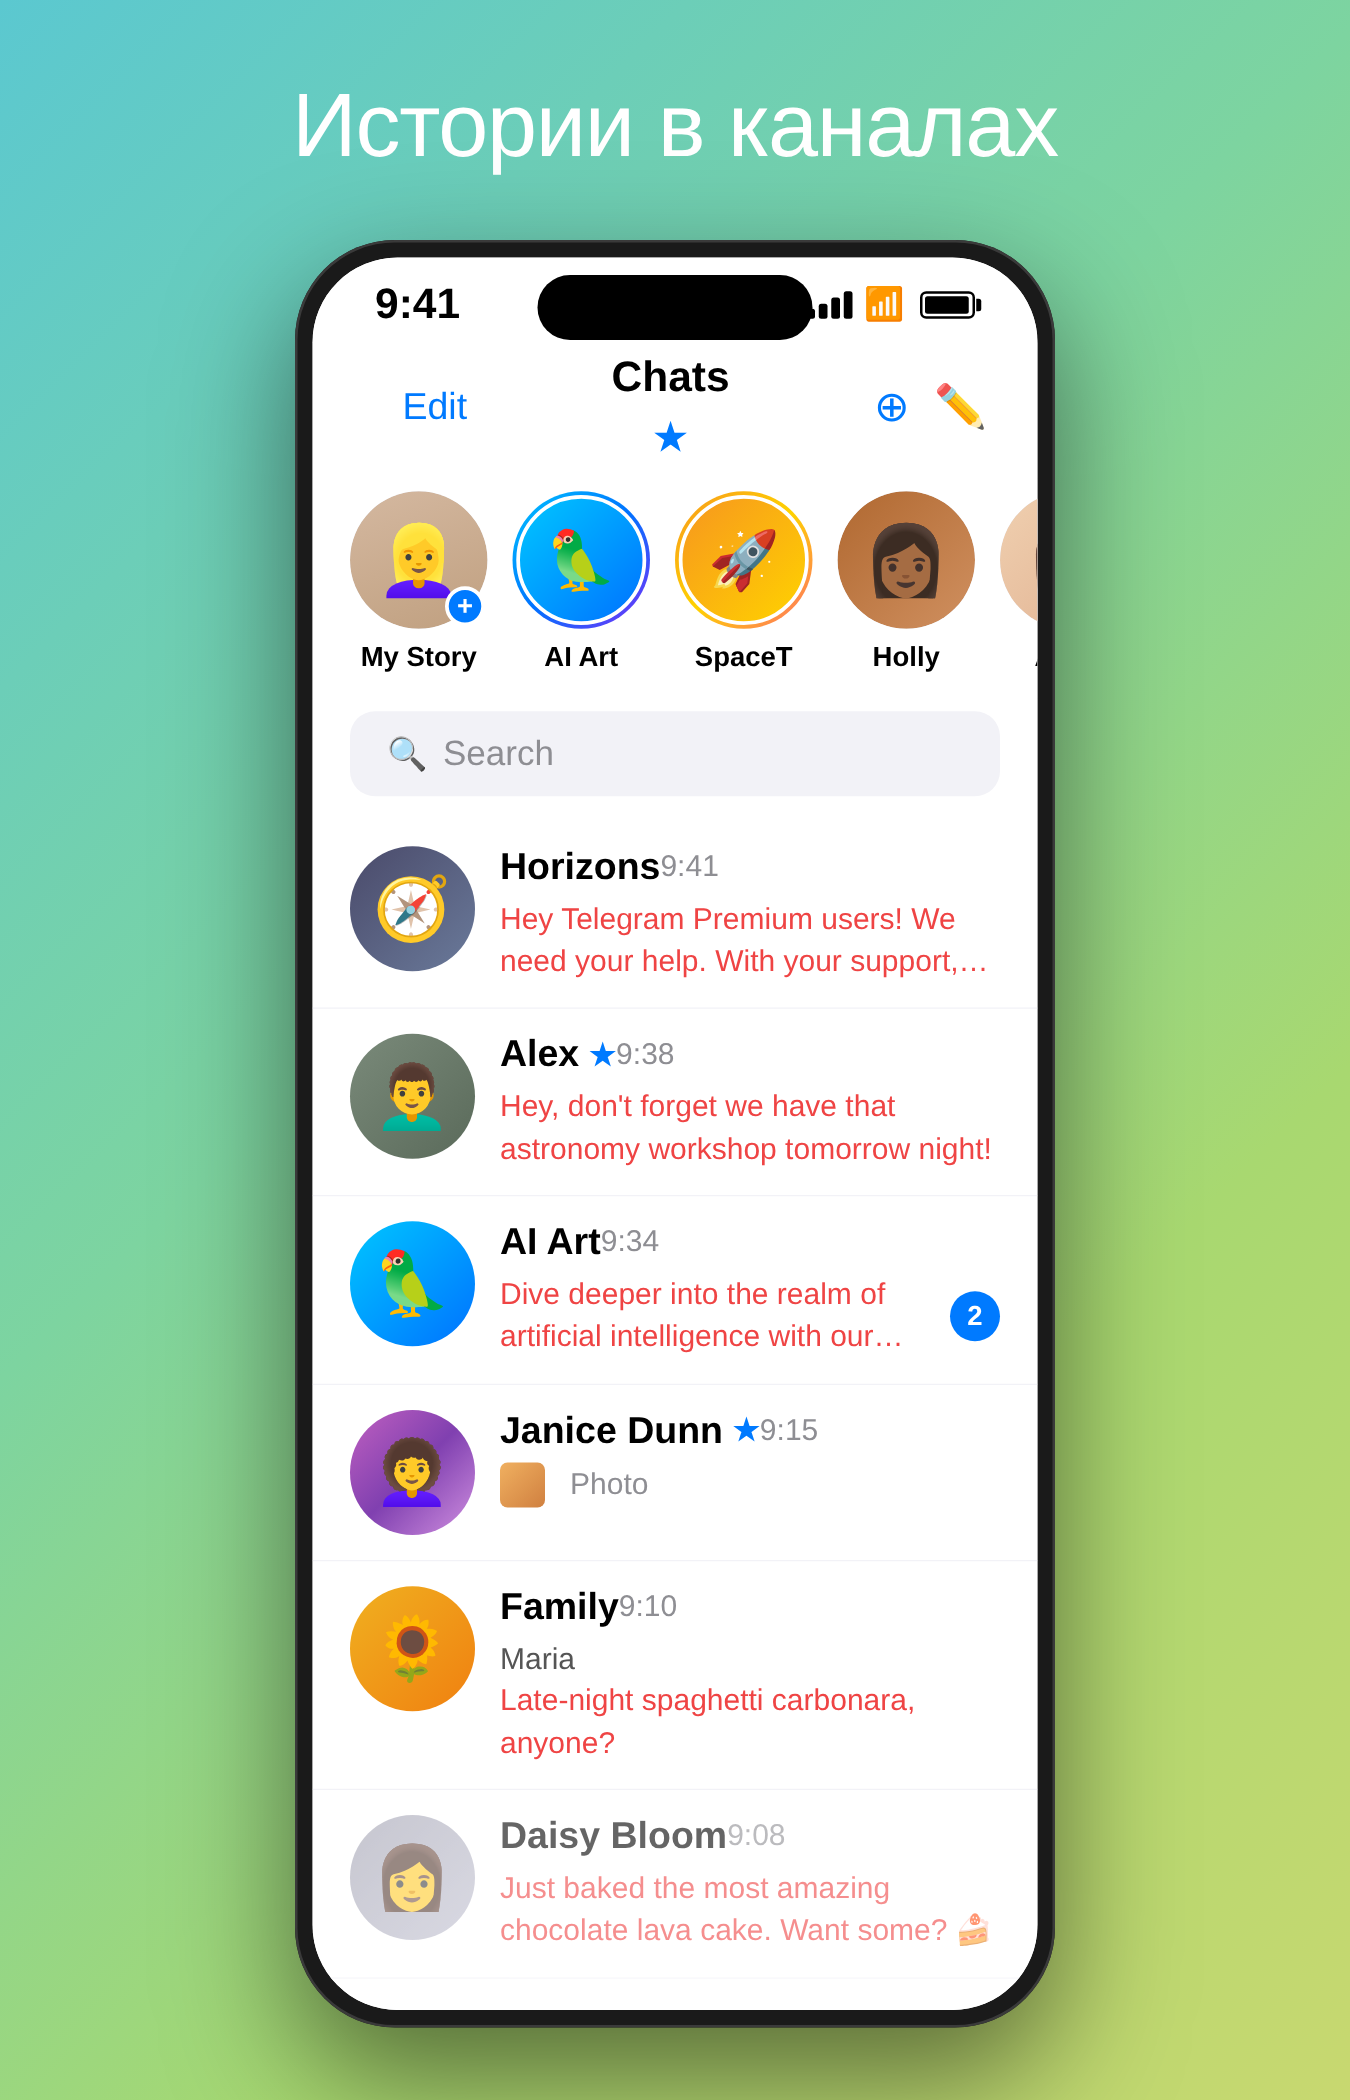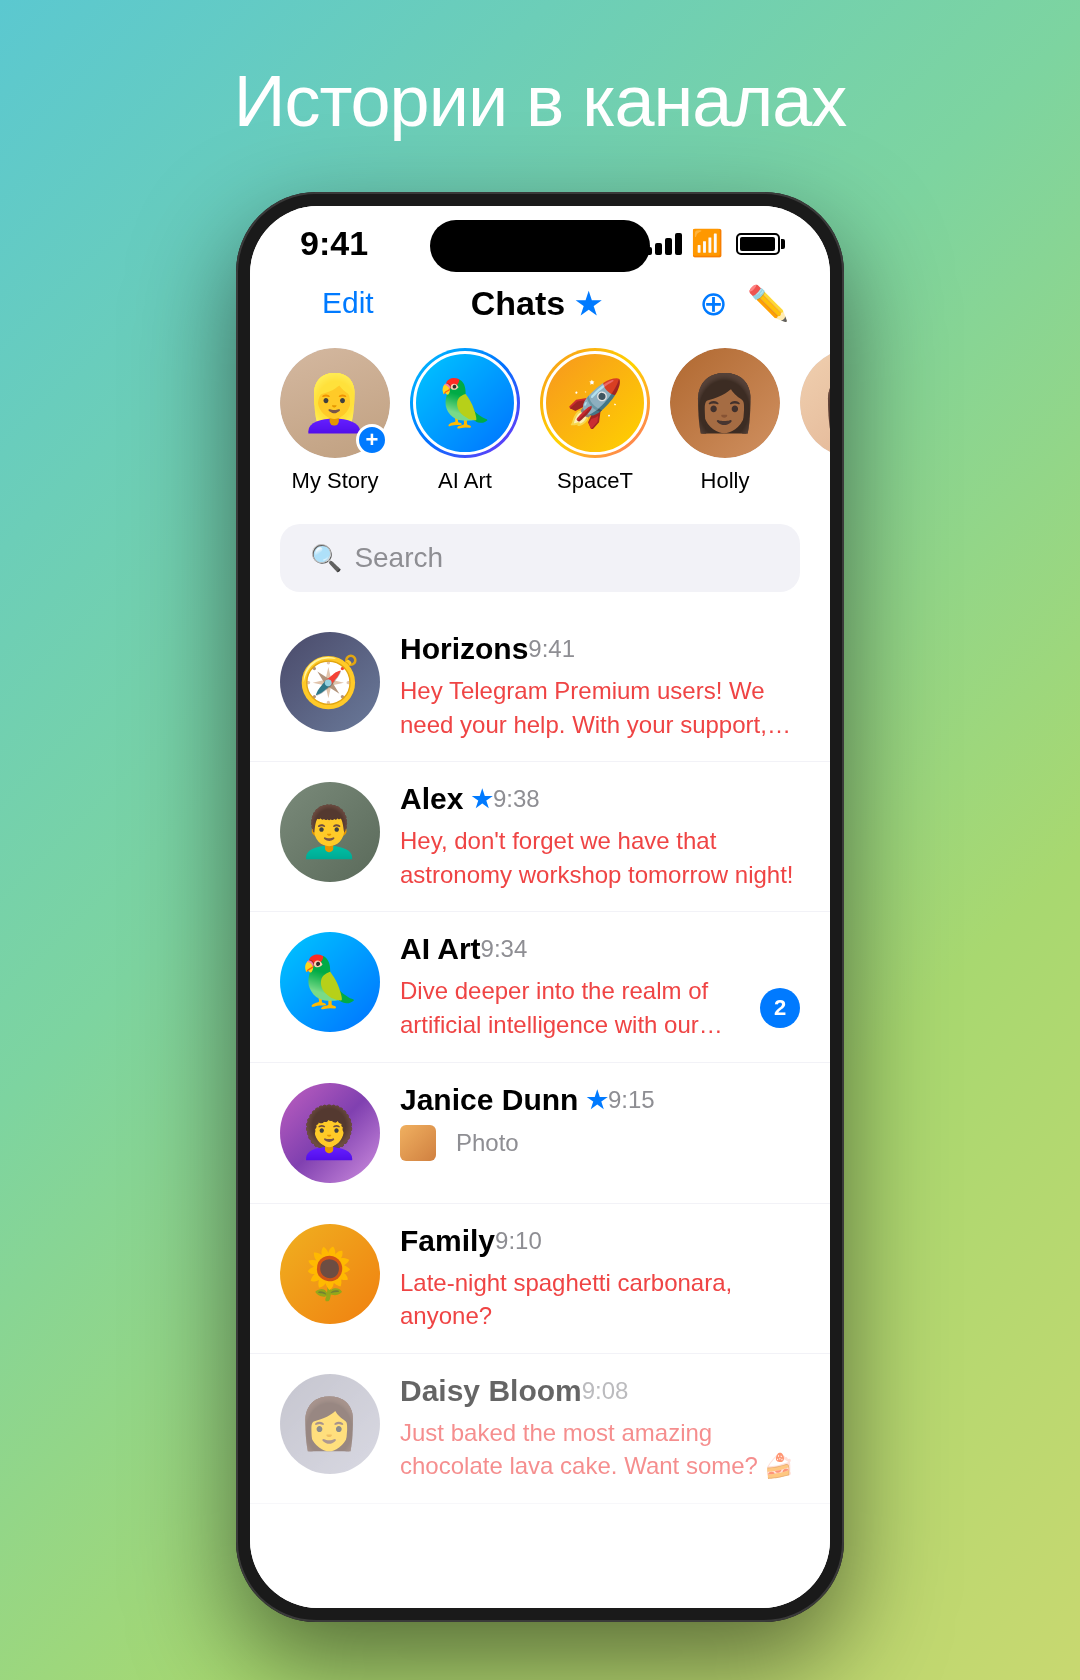--- a/index.html
+++ b/index.html
@@ -143,20 +143,21 @@
       margin-left: 32px;
     }
 
     .nav-title {
       display: flex;
       align-items: center;
       gap: 10px;
       font-size: 34px;
       font-weight: 700;
       color: #000;
+      flex-direction: column;
     }
 
     .nav-title .star {
       color: #007AFF;
       font-size: 30px;
     }
 
     .nav-icons {
       display: flex;
       gap: 20px;
@@ -238,20 +239,21 @@
       color: white;
       font-size: 22px;
       font-weight: 700;
       line-height: 1;
     }
 
     .story-label {
       font-size: 22px;
       color: #000;
       text-align: center;
+      font-weight: bold;
     }
 
     
     .search-bar-container {
       padding: 10px 30px 20px;
       background: white;
     }
 
     .search-bar {
       background: #f2f2f7;
@@ -556,20 +558,23 @@
 
       <div class="chat-item">
         <div class="chat-avatar family">
           <span style="font-size:50px;">🌻</span>
         </div>
         <div class="chat-content">
           <div class="chat-header">
             <span class="chat-name">Family</span>
             <span class="chat-time">9:10</span>
           </div>
+          <div class="chat-preview" style="color:#8e8e93;font-size:24px;">
+            <span style="color:#555;">Maria</span>
+          </div>
           <div class="chat-preview">Late-night spaghetti carbonara, anyone?</div>
         </div>
       </div>
 
       <div class="chat-item daisy-item">
         <div class="chat-avatar daisy">
           <span style="font-size:50px;">👩</span>
         </div>
         <div class="chat-content">
           <div class="chat-header">

